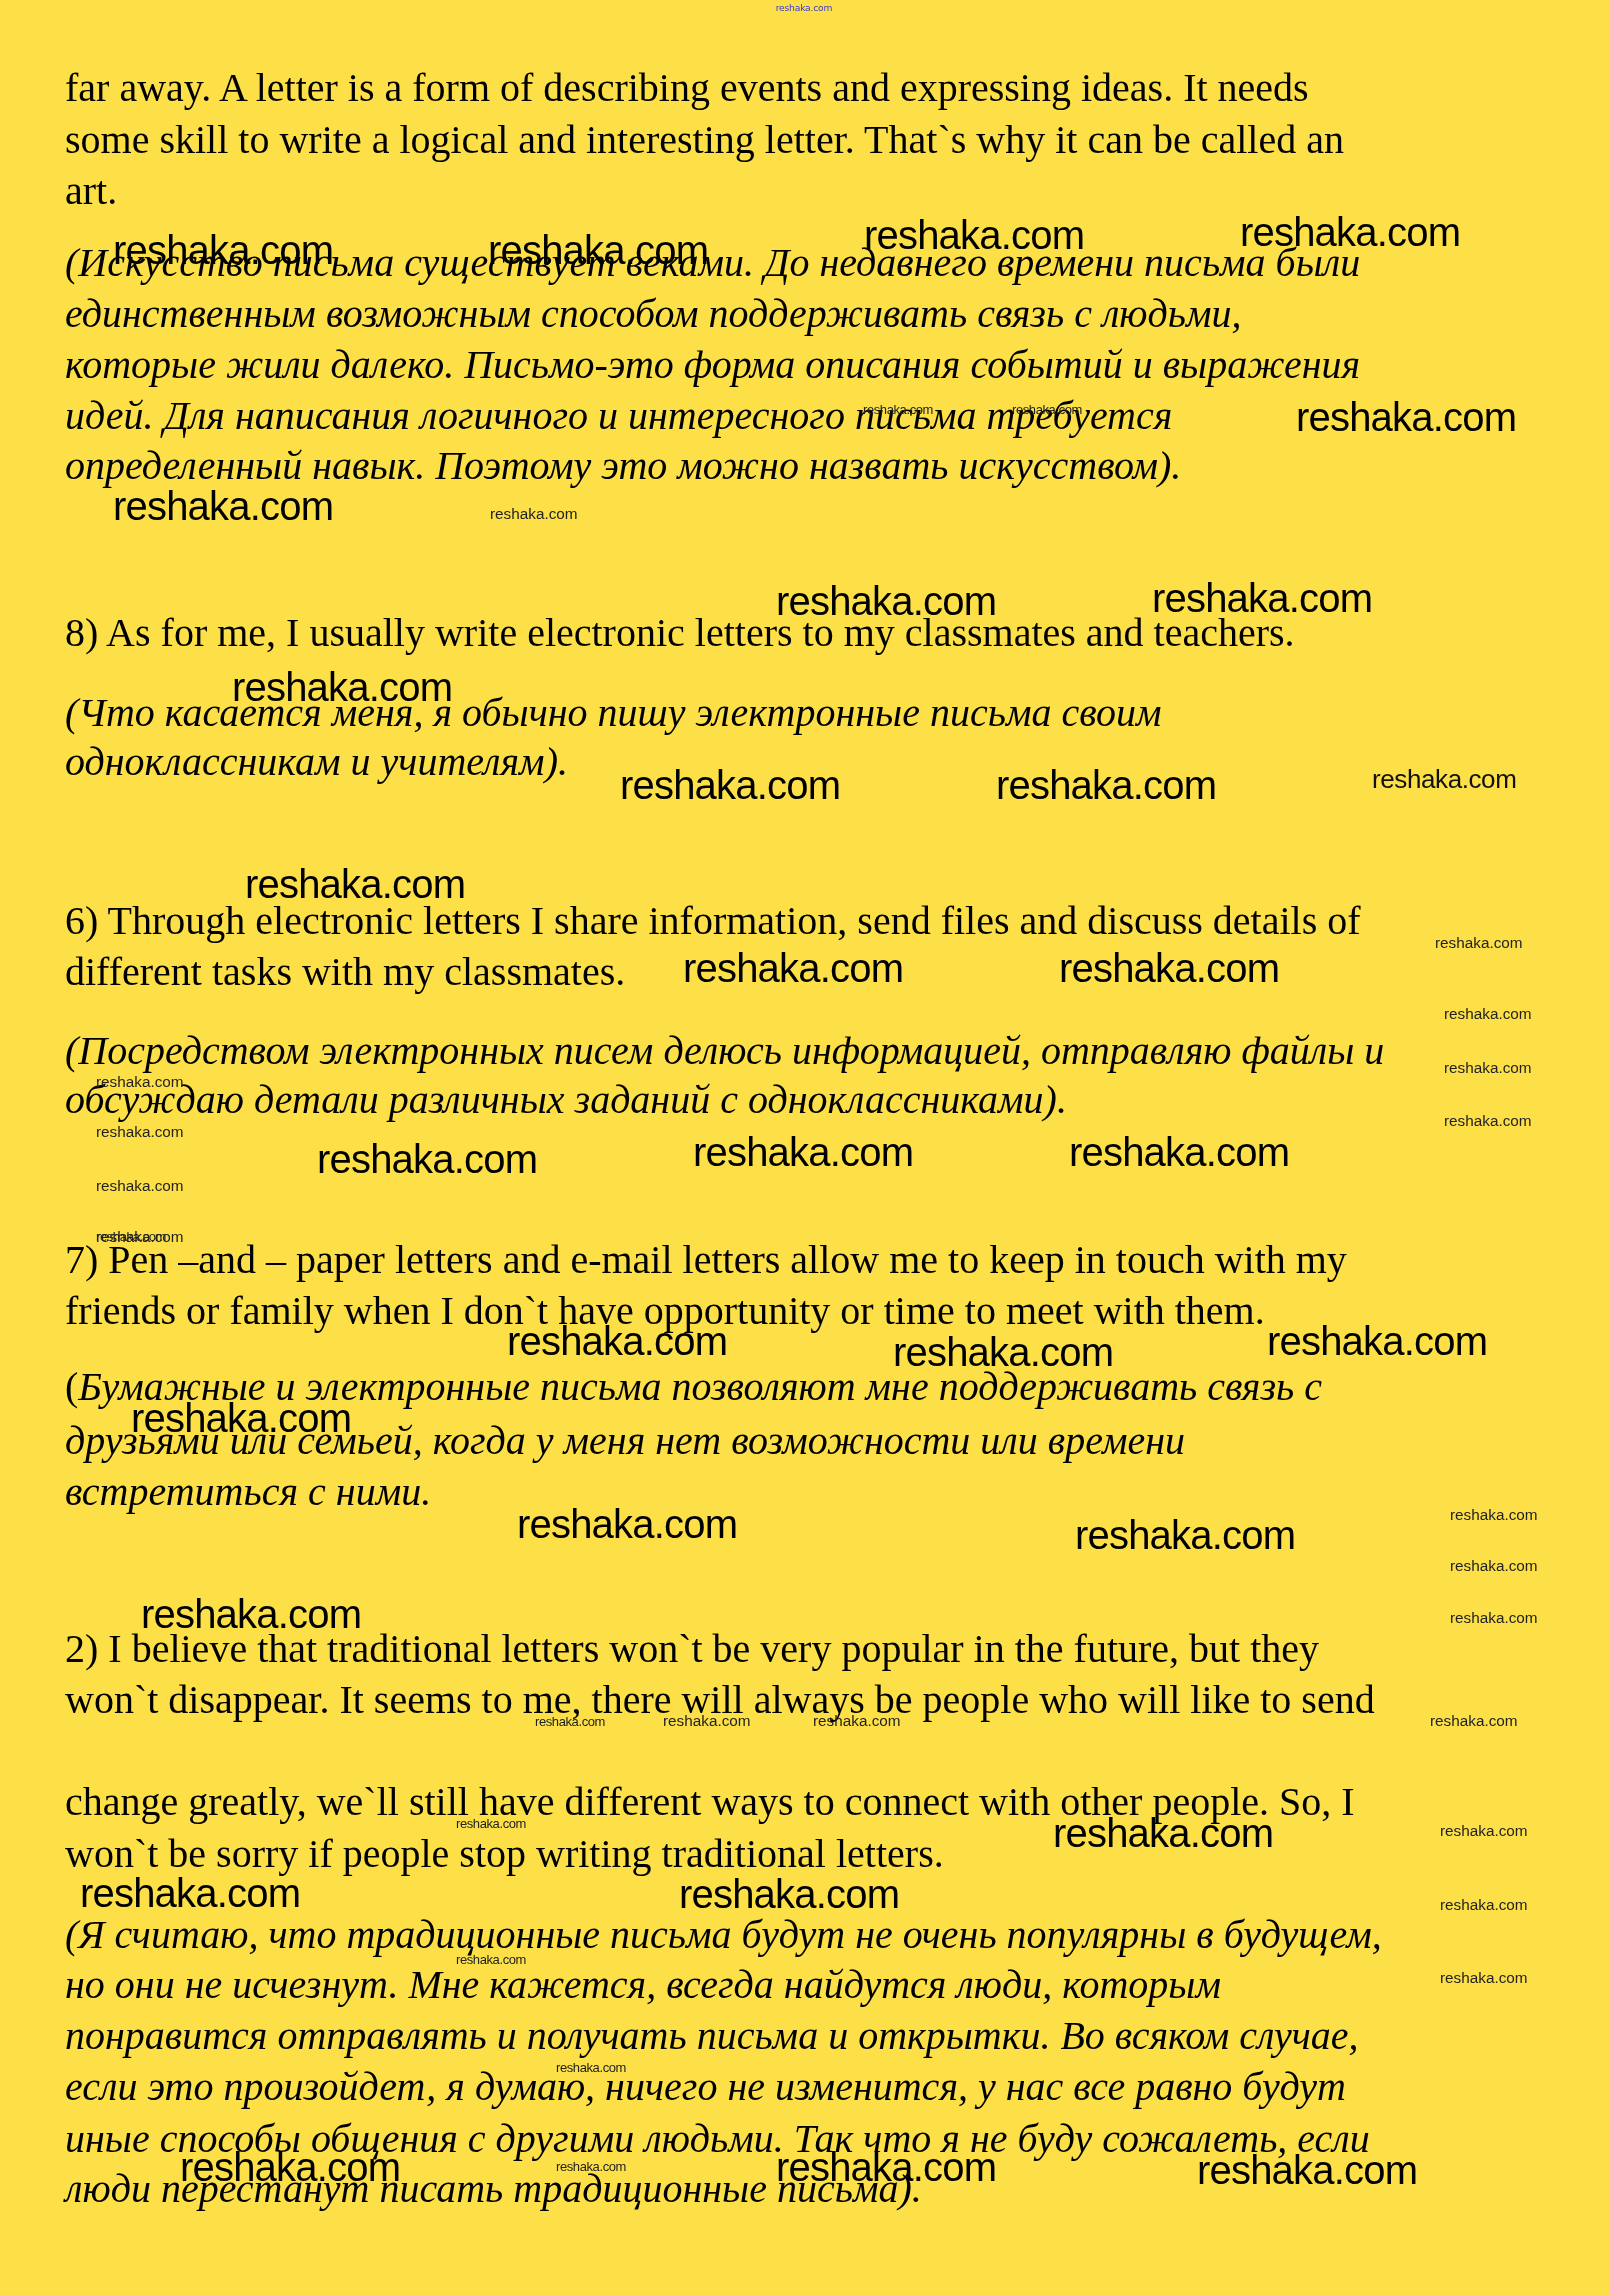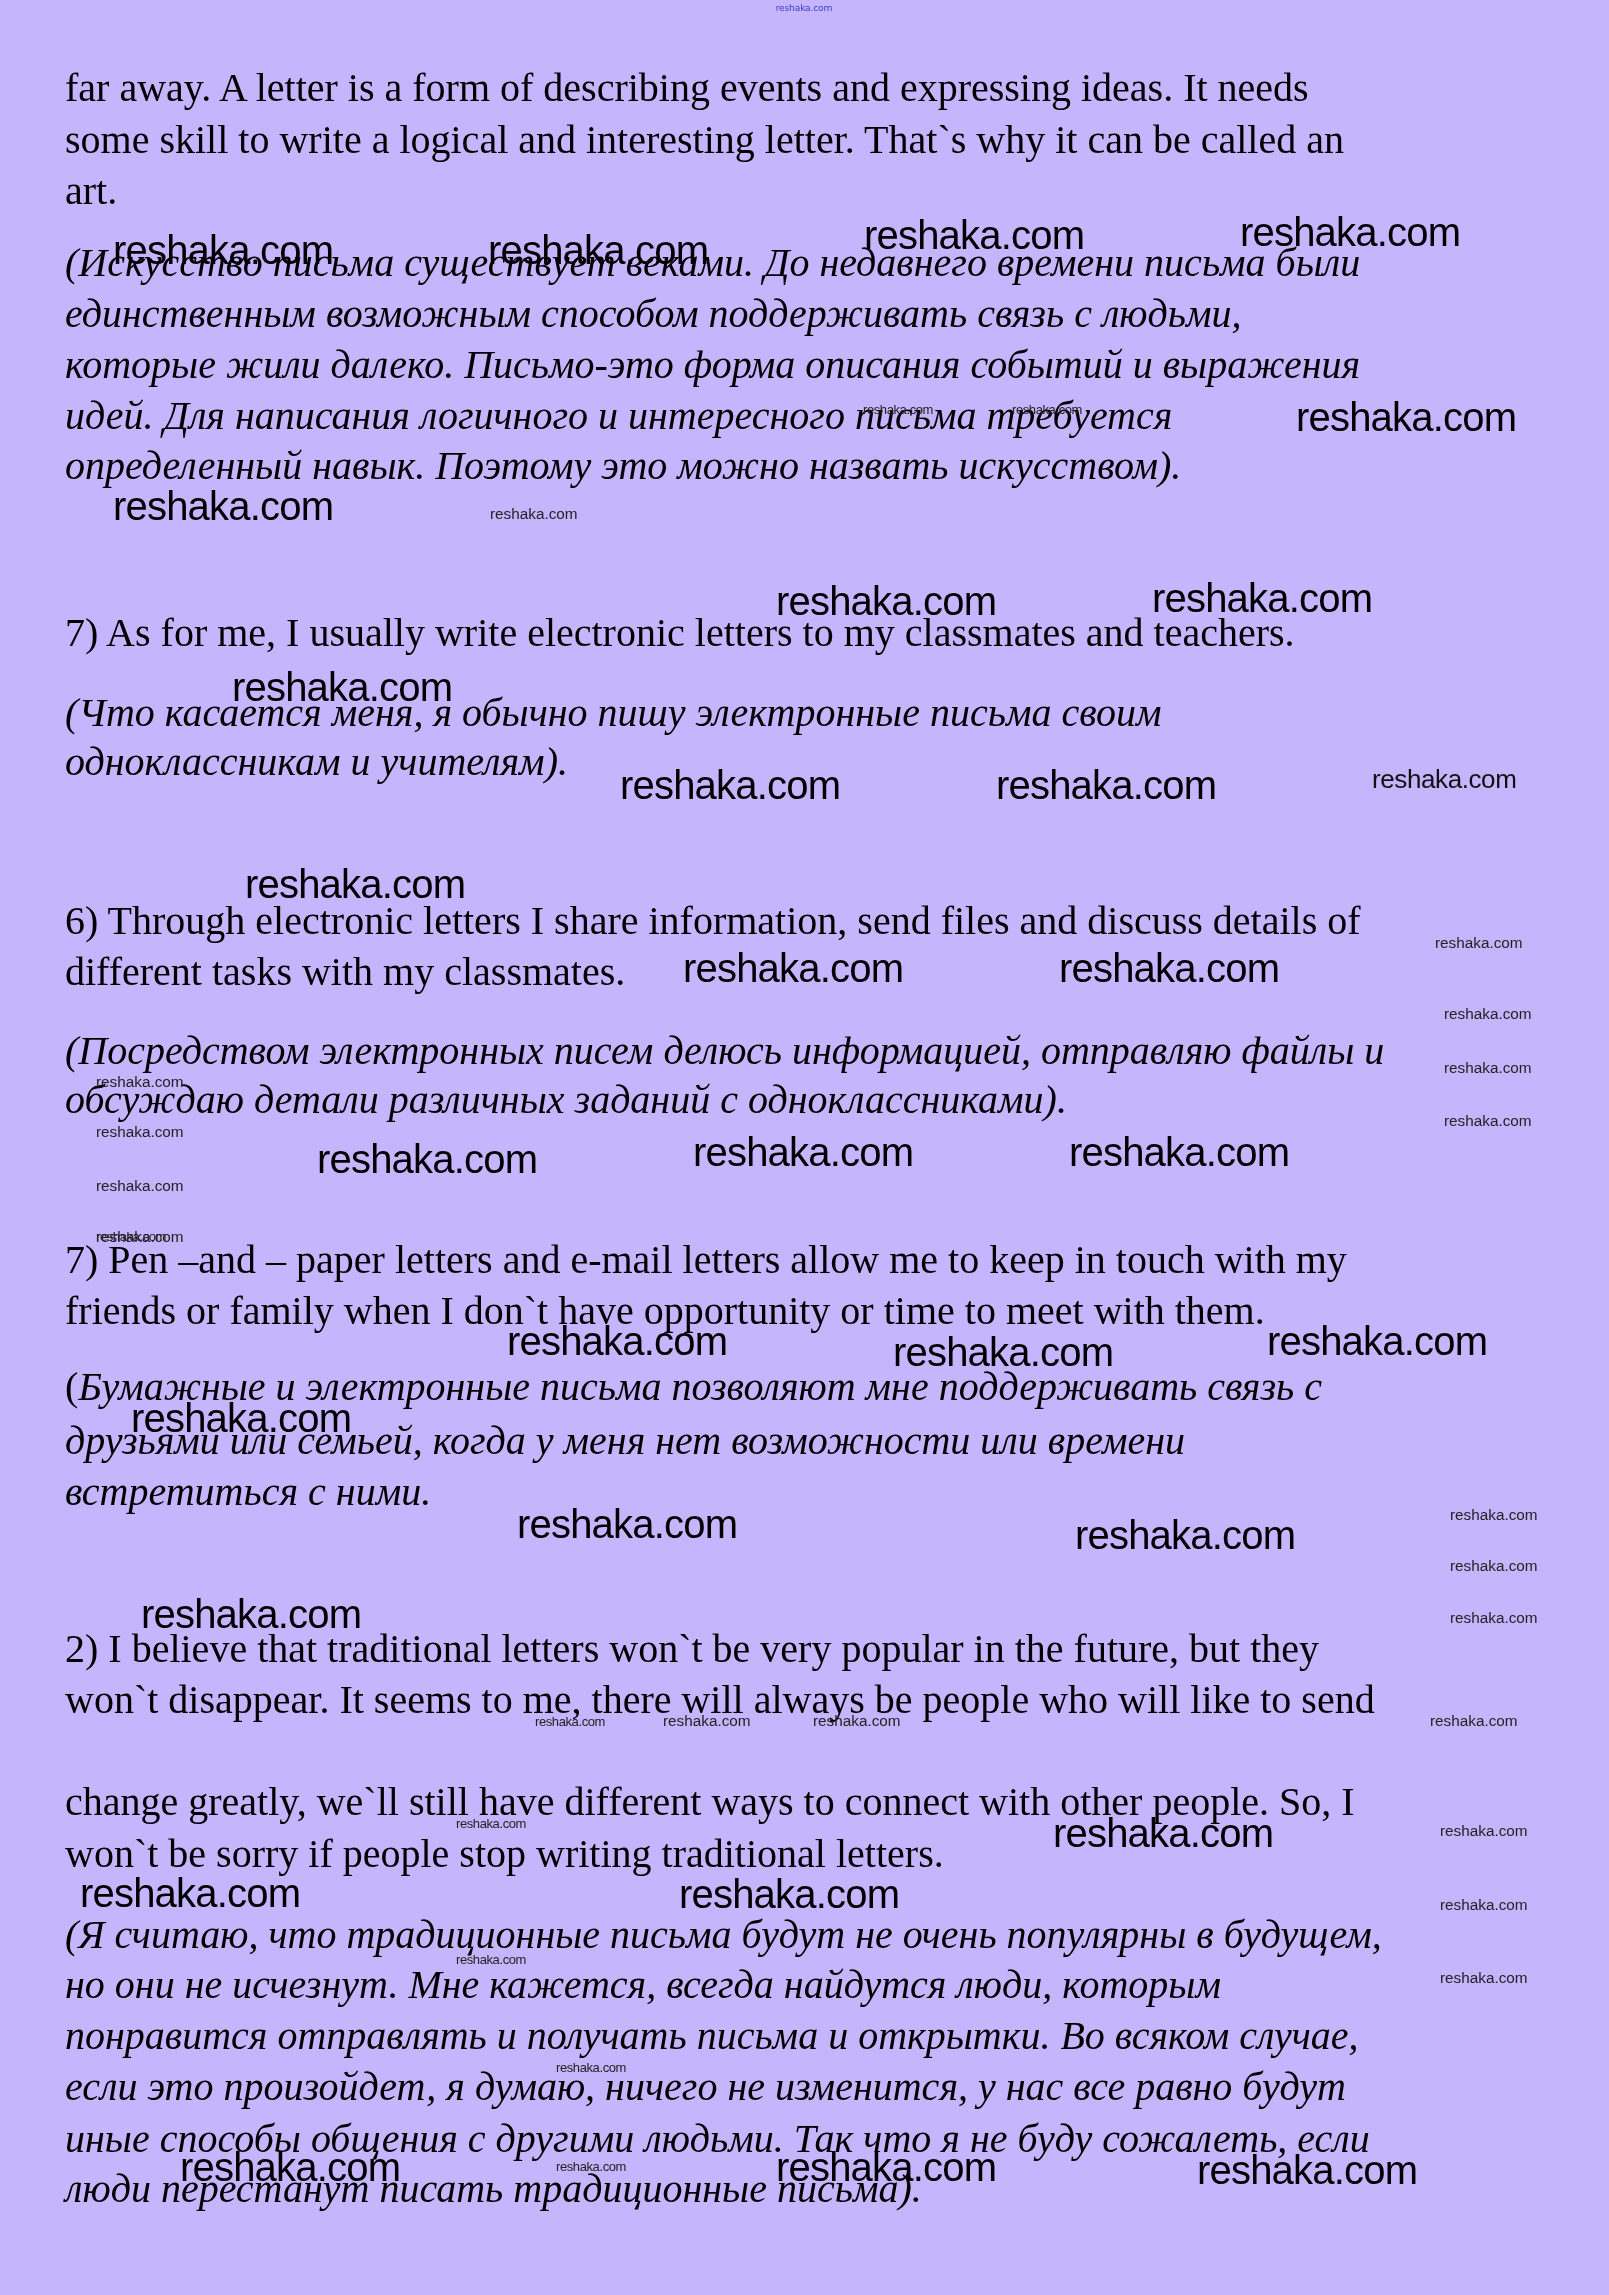--- a/index.html
+++ b/index.html
@@ -1,17 +1,17 @@
 <!DOCTYPE html>
 <html style="font-size:12.2px"><head>
 <meta charset="utf-8">
 <style>
   html, body { margin: 0; padding: 0; background: #ffffff; }
   body { width: 1609px; height: 2295px; position: relative; overflow: hidden; }
-  .page { position: absolute; left: 0; top: 0; width: 1609px; height: 2295px; background: #c4b5fd; }
+  .page { position: absolute; left: 0; top: 0; width: 1609px; height: 2295px; background: #fde047; }
   .header-link {
     position: absolute; left: 766px; top: 1.5px; width: 76px; text-align: center;
     font-family: "DejaVu Sans", sans-serif; font-size: 9.2px; color: #3a3acf;
     text-decoration: none; letter-spacing: -0.2px;
   }
   .line {
     position: absolute; left: 65px; white-space: nowrap;
     font-family: "Liberation Serif", serif; font-size: 40px; line-height: 44px;
     color: #000; height: 44px;
   }
@@ -36,21 +36,21 @@
   <div class="line" style="top:66px">far away. A letter is a form of describing events and expressing ideas. It needs</div>
   <div class="line" style="top:118px">some skill to write a logical and interesting letter. That`s why it can be called an</div>
   <div class="line" style="top:169px">art.</div>
 
   <div class="line ru" style="top:241px">(Искусство письма существует веками. До недавнего времени письма были</div>
   <div class="line ru" style="top:292px">единственным возможным способом поддерживать связь с людьми,</div>
   <div class="line ru" style="top:343px">которые жили далеко. Письмо-это форма описания событий и выражения</div>
   <div class="line ru" style="top:394px">идей. Для написания логичного и интересного письма требуется</div>
   <div class="line ru" style="top:444px">определенный навык. Поэтому это можно назвать искусством).</div>
 
-  <div class="line" style="top:611px">7) As for me, I usually write electronic letters to my classmates and teachers.</div>
+  <div class="line" style="top:611px">8) As for me, I usually write electronic letters to my classmates and teachers.</div>
   <div class="line ru" style="top:691px">(Что касается меня, я обычно пишу электронные письма своим</div>
   <div class="line ru" style="top:740px">одноклассникам и учителям).</div>
 
   <div class="line" style="top:899px">6) Through electronic letters I share information, send files and discuss details of</div>
   <div class="line" style="top:950px">different tasks with my classmates.</div>
   <div class="line ru" style="top:1029px">(Посредством электронных писем делюсь информацией, отправляю файлы и</div>
   <div class="line ru" style="top:1078px">обсуждаю детали различных заданий с одноклассниками).</div>
 
   <div class="line" style="top:1238px">7) Pen –and – paper letters and e-mail letters allow me to keep in touch with my</div>
   <div class="line" style="top:1289px">friends or family when I don`t have opportunity or time to meet with them.</div>

